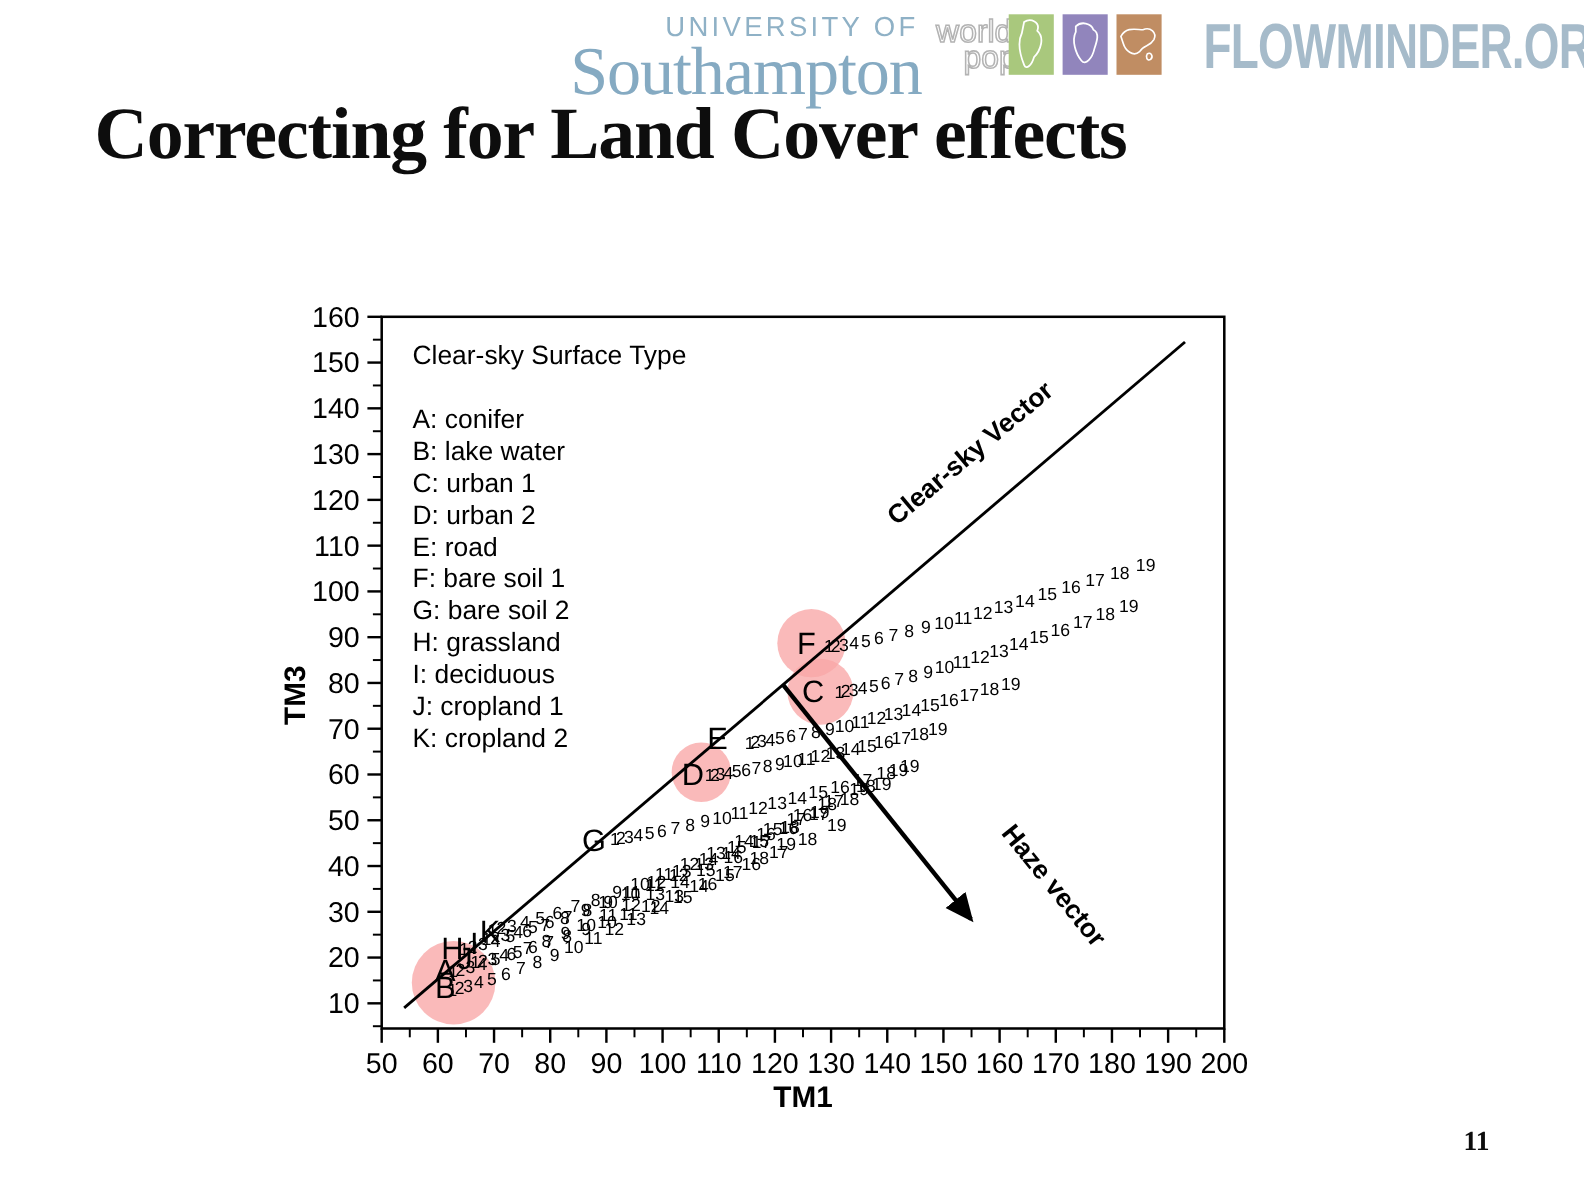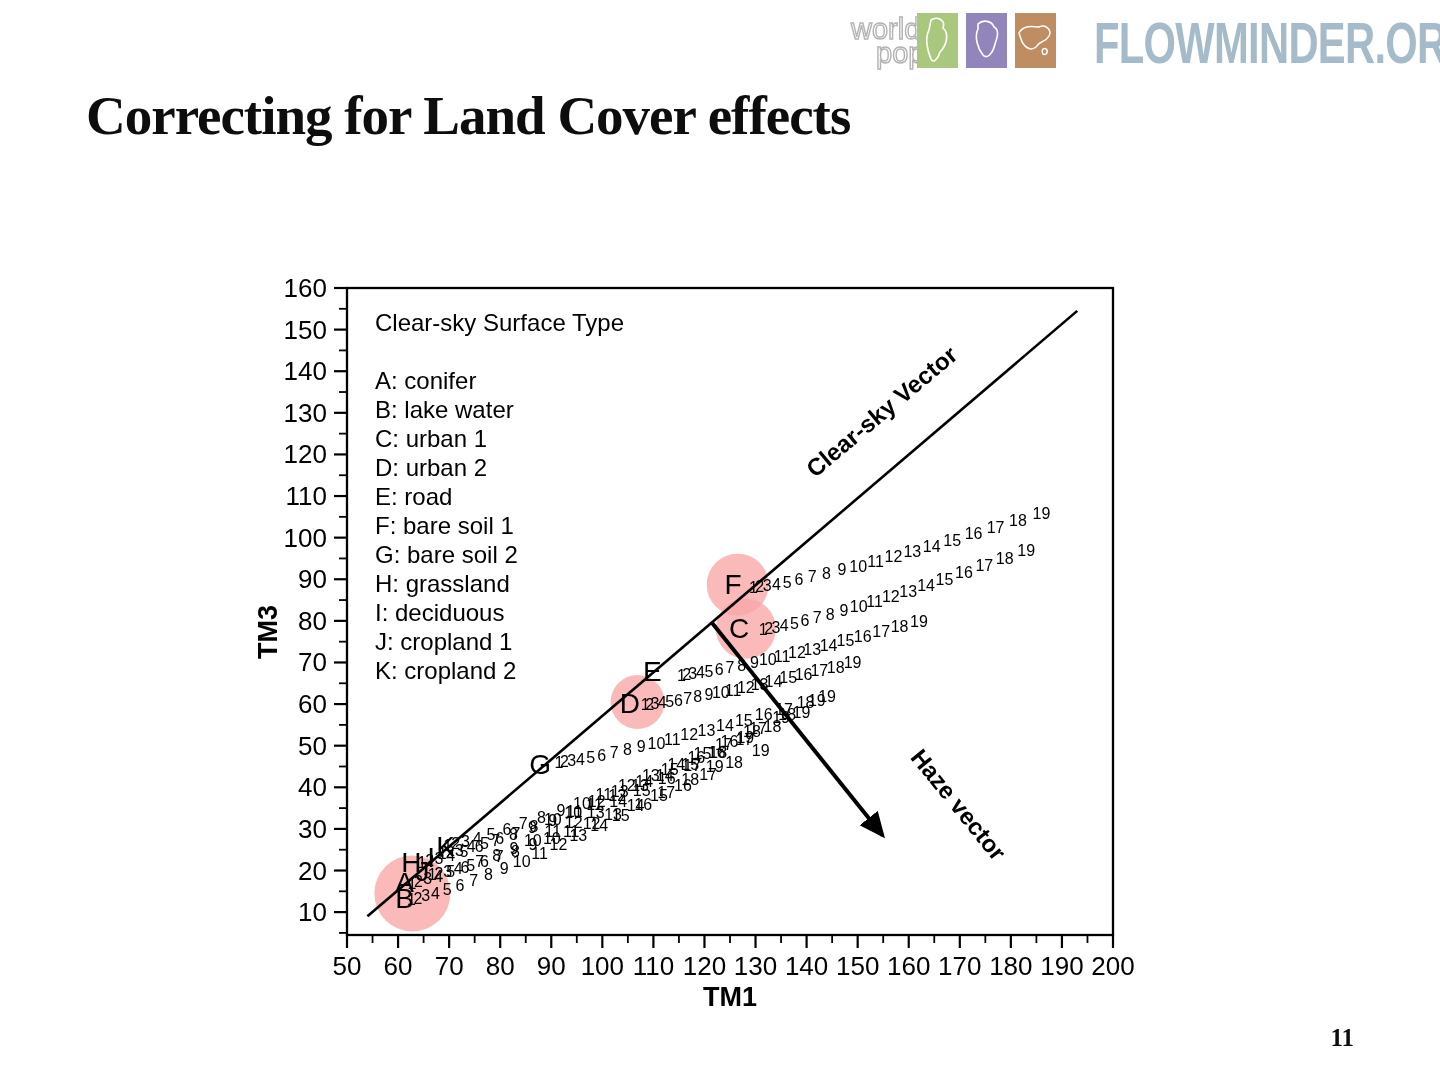--- a/index.html
+++ b/index.html
@@ -10,30 +10,34 @@
   .uos-small{font-size:25px;letter-spacing:3px;color:#8fb1c6;line-height:1.05;padding-right:3px}
   .uos-big{font-family:"Liberation Serif",serif;font-size:62px;line-height:.88;letter-spacing:-1px;color:#85aac2}
   .worldpop{position:absolute;left:851px;top:17px;font-weight:normal;font-size:29px;line-height:24px;
             color:#ffffff;-webkit-text-stroke:1.4px #b3b3b3}
   .wp2{margin-left:25px}
   .square{position:absolute;top:13px;width:41px;height:55px}
   .square svg{display:block;width:41px;height:55px}
   .flowminder{position:absolute;left:1094px;top:9px;font-size:58px;font-weight:bold;color:#a6bbca;
               transform:scaleX(.72);transform-origin:0 0;letter-spacing:-1px;white-space:nowrap}
   .slide-title{position:absolute;left:86px;top:84px;margin:0;font-family:"Liberation Serif",serif;
-               font-weight:bold;font-size:55px;color:#0d0d0d;letter-spacing:-1px;white-space:nowrap}
+               font-weight:bold;font-size:67px;color:#0d0d0d;letter-spacing:-1px;white-space:nowrap}
   .pagenum{position:absolute;right:86px;bottom:28px;font-family:"Liberation Serif",serif;
            font-weight:bold;font-size:25px;color:#0d0d0d}
   #chart{position:absolute;left:0;top:0}
   #chart text{font-family:"Liberation Sans",sans-serif}
 </style>
 </head>
 <body>
 
 <div class="header">
+  <div class="uos">
+    <div class="uos-small">UNIVERSITY OF</div>
+    <div class="uos-big">Southampton</div>
+  </div>
   <div class="worldpop">
     <div>world</div>
     <div class="wp2">pop</div>
   </div>
   <div class="square" style="left: 917px; background: rgb(169, 200, 125);">
     <svg viewBox="0 0 41 55">
         <path d="M14 7 C20 3 29 7 26 15 C33 21 29 33 23 39 C21 46 16 51 14 46 C10 36 8 25 12 17 Z" fill="none" stroke="#ffffff" stroke-width="1.6"></path>
       </svg>
   </div>
   <div class="square" style="left: 966px; background: rgb(145, 133, 188);">

